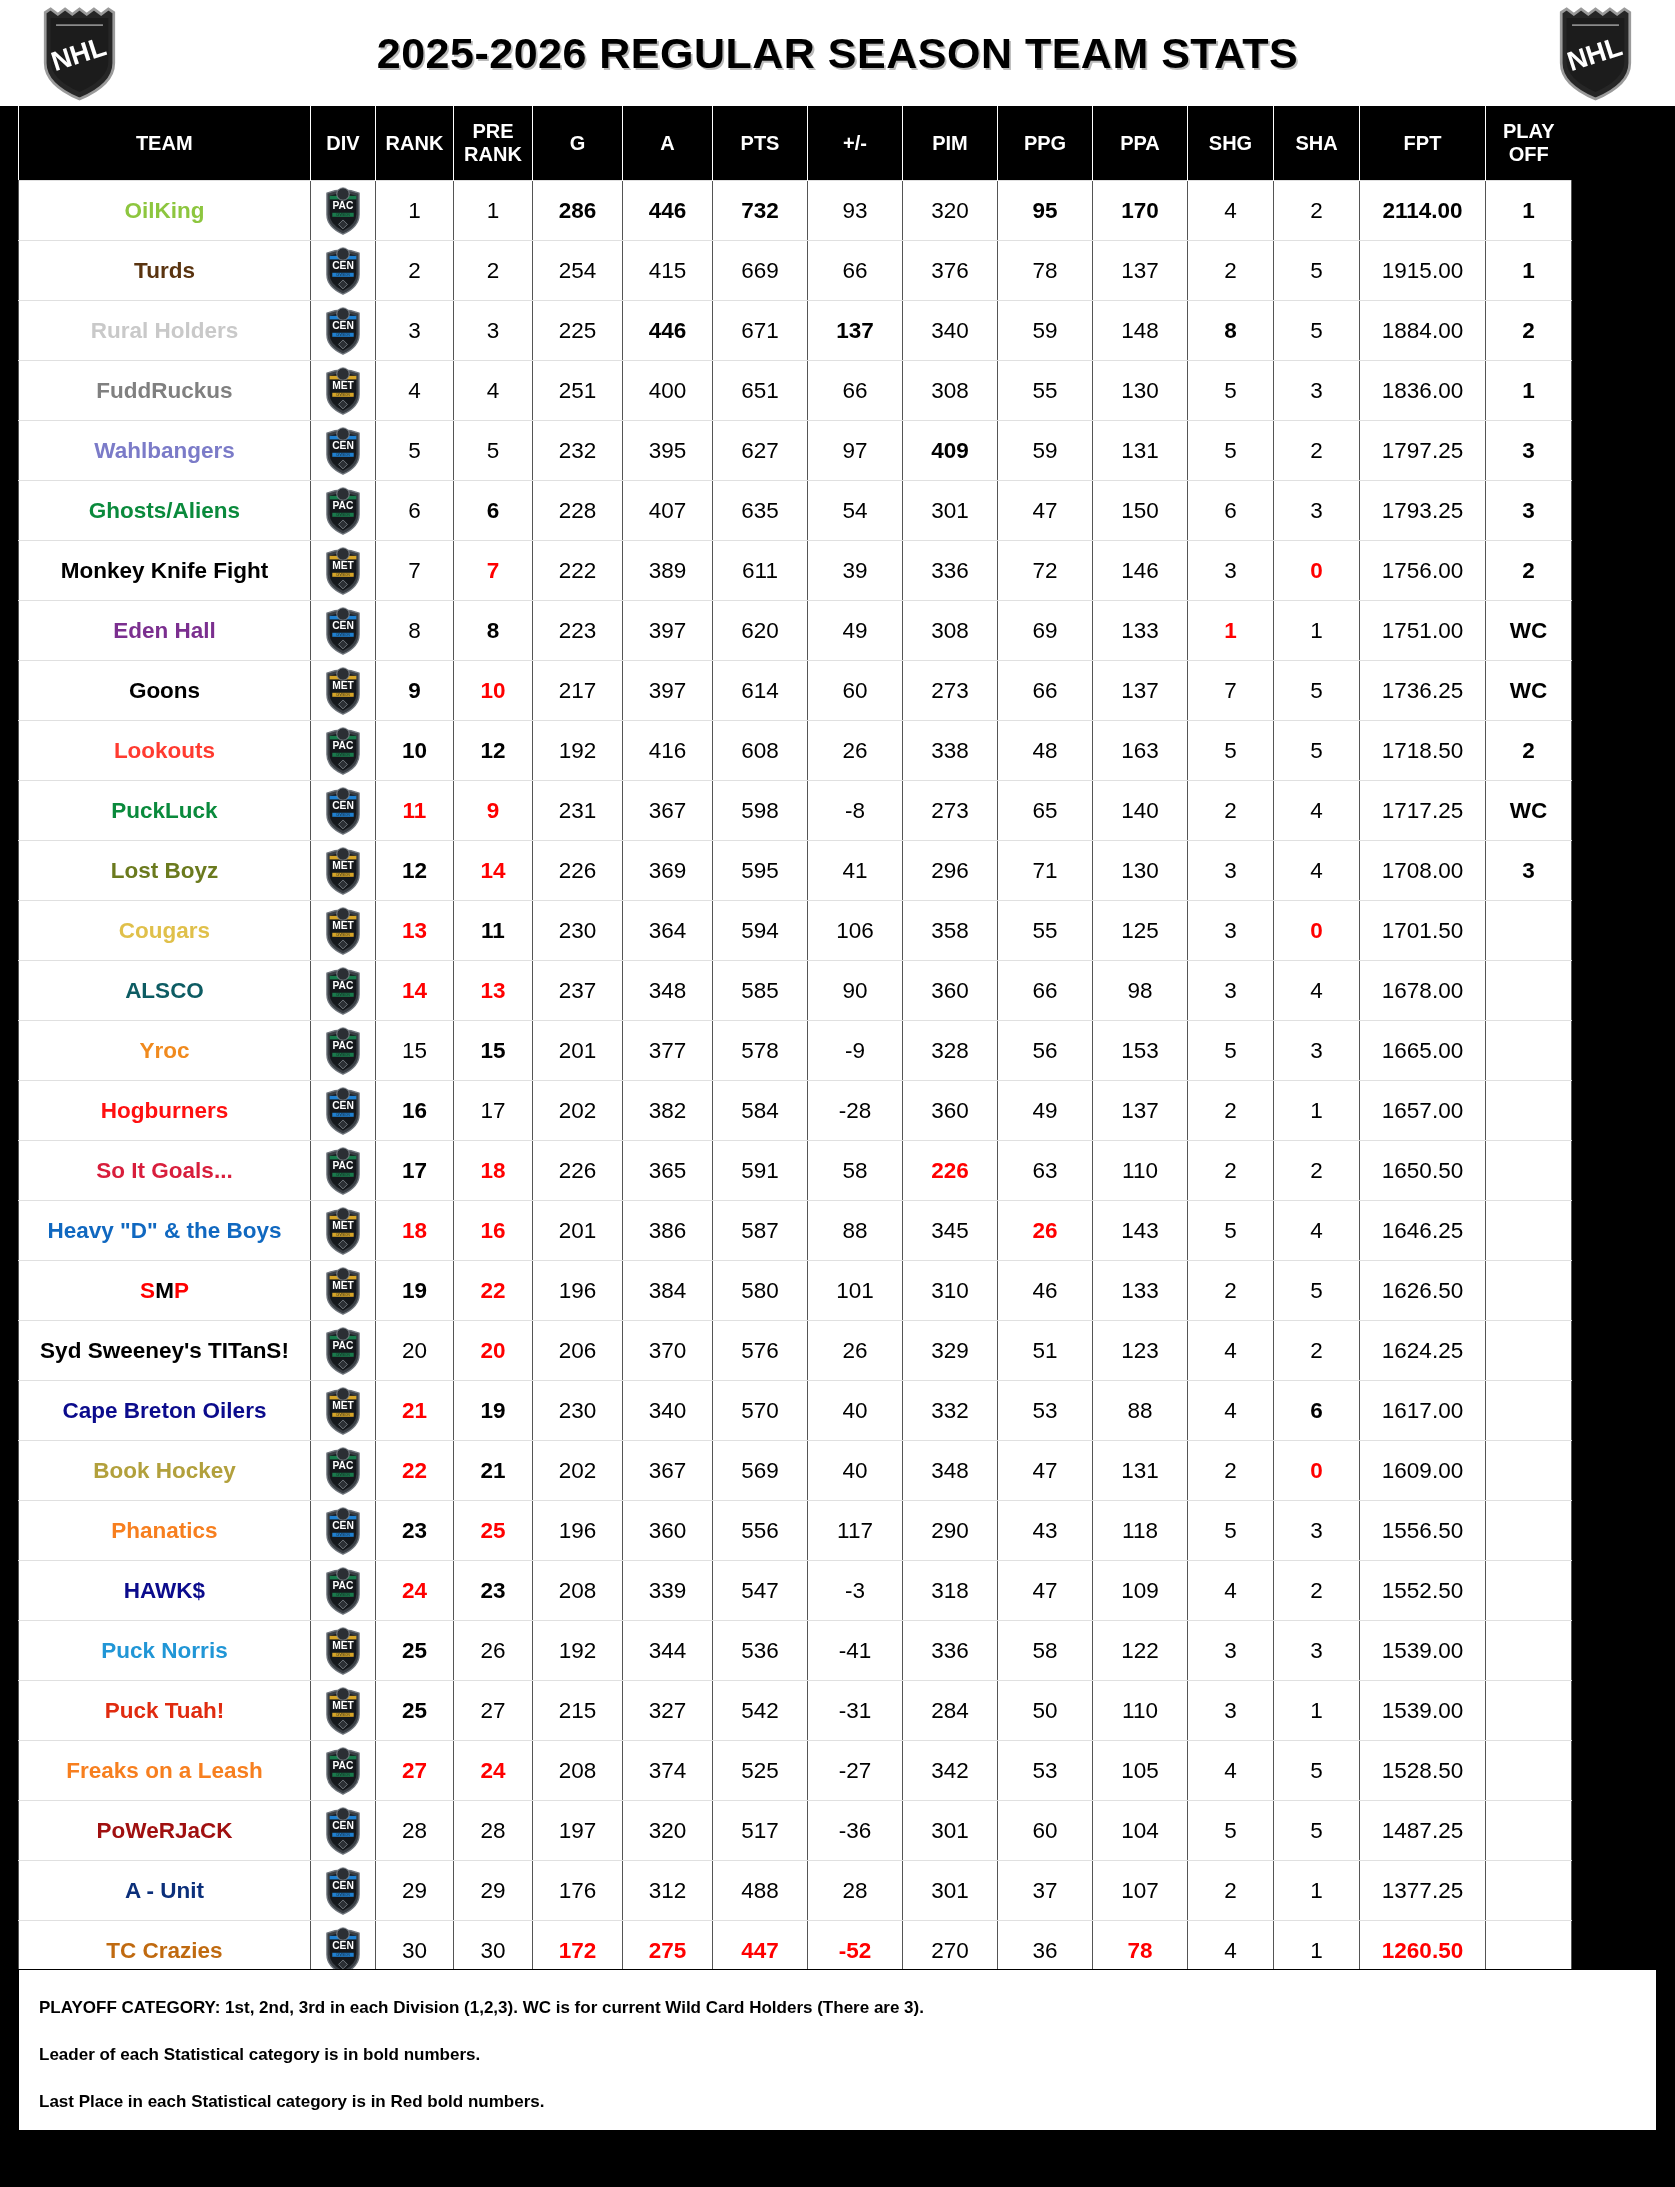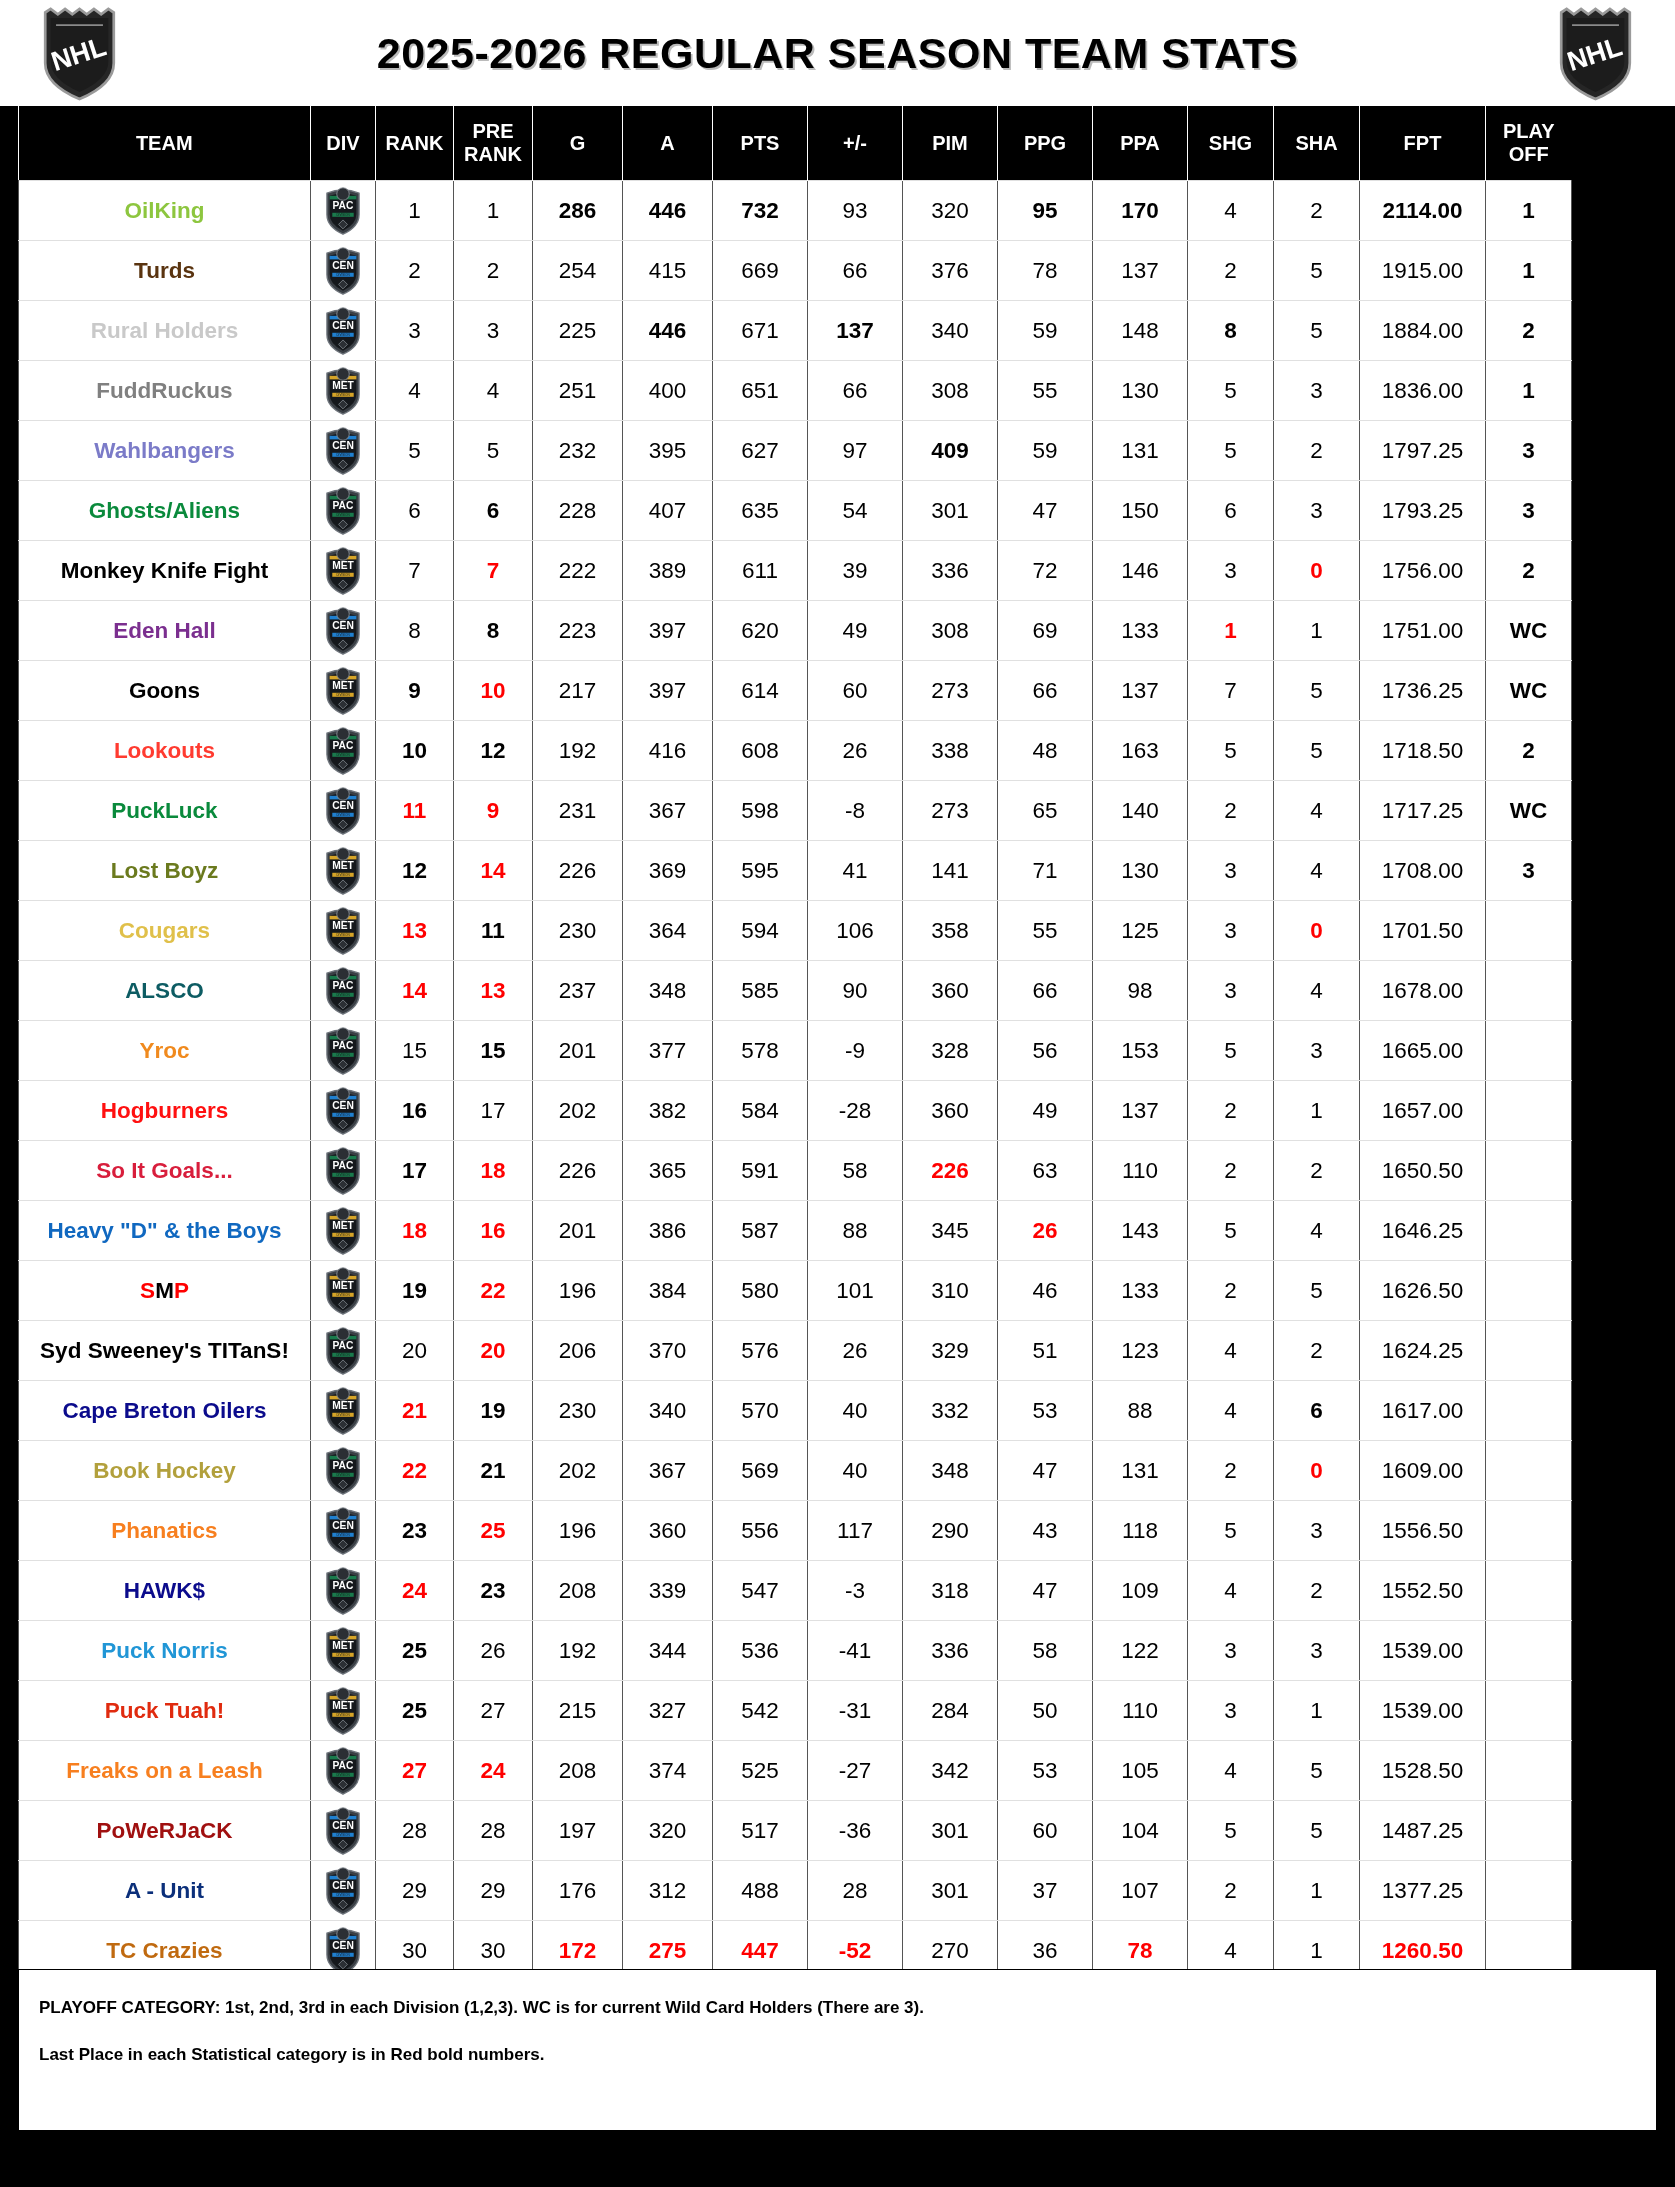--- a/index.html
+++ b/index.html
@@ -440,21 +440,21 @@
                   <rect x="9" y="30" width="24" height="4.5" fill="#d6a428"></rect>
                   <text x="21" y="34" font-size="3.4" font-family="'Liberation Sans',sans-serif" fill="#15181c" text-anchor="middle">DIVISION</text>
                   <polygon points="21,38 26,43 21,48 16,43" fill="#2b2f34" stroke="#8c9299" stroke-width="0.8"></polygon>
                 </svg></span></td>
             <td><span class="bold">12</span></td>
             <td><span class="red">14</span></td>
             <td><span>226</span></td>
             <td><span>369</span></td>
             <td><span>595</span></td>
             <td><span>41</span></td>
-            <td><span>141</span></td>
+            <td><span>296</span></td>
             <td><span>71</span></td>
             <td><span>130</span></td>
             <td><span>3</span></td>
             <td><span>4</span></td>
             <td><span>1708.00</span></td>
             <td class="playoff"><span class="bold">3</span></td>
           </tr>
           <tr class="datarow">
             <td class="teamcell"><span style="color: rgb(224, 192, 74);">Cougars</span></td>
             <td><span class="shield"><svg viewBox="0 0 42 56" width="38" height="50" style="font-size:25px">
@@ -925,18 +925,21 @@
           </tr>
         </tbody>
     </table>
   </div>
 
   <div class="notes">
     <div class="note-line">
         <p>PLAYOFF CATEGORY:  1st, 2nd, 3rd in each Division (1,2,3).  WC is for current Wild Card Holders (There are 3).</p>
       </div>
     <div class="note-line">
+        <p>Leader of each Statistical category is in bold numbers.</p>
+      </div>
+    <div class="note-line">
         <p class="note-red">Last Place in each Statistical category is in Red bold numbers.</p>
       </div>
   </div>
 
 </div>
 
 
 </body></html>

